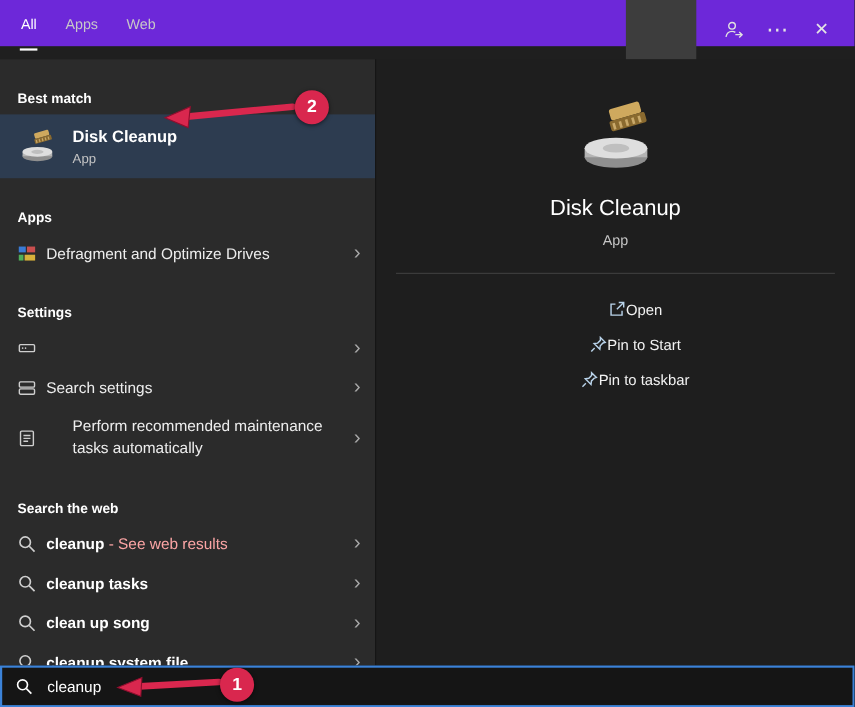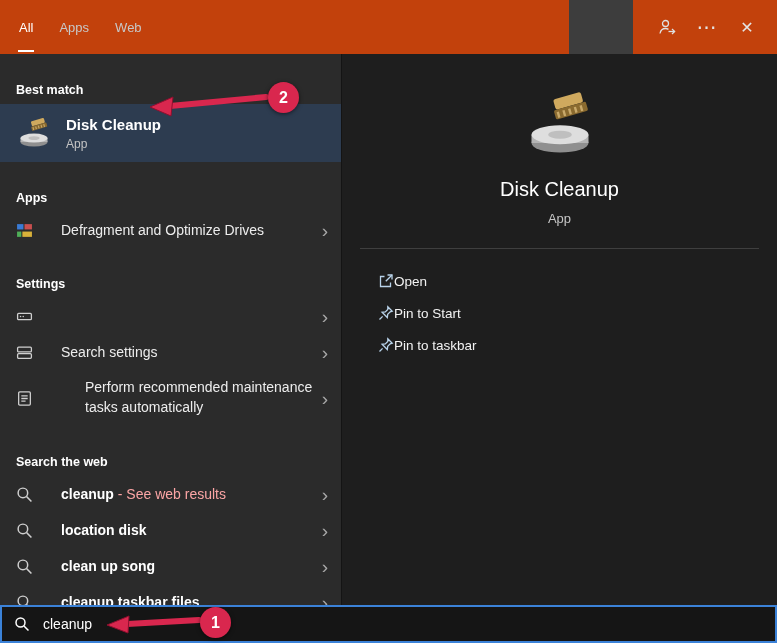--- a/index.html
+++ b/index.html
@@ -7,22 +7,22 @@
   body {
     position: relative;
     background: #1f1f1f;
     font-family: "Liberation Sans", sans-serif;
     overflow: hidden;
     color: #e8e8e8;
   }
 
   
   .topbar {
-    position: absolute; top: 0; left: 0; width: 777px; height: 54px;
-    background: #c2410c; display: flex; align-items: flex-start;
+    position: absolute; top: 0; left: 0; width: 777px; height: 42px;
+    background: #6d28d9; display: flex; align-items: flex-start;
   }
   .tabs { display: flex; align-items: center; column-gap: 24px; padding-left: 18px; height: 100%; }
   .tab {
     font-size: 13px; color: #c8c8c8; cursor: default;
     padding: 17px 1px 15px; border-bottom: 2px solid transparent;
     display: flex; align-items: center; gap: 5px;
   }
   .tab.active { color: #ffffff; border-bottom-color: #ffffff; }
   .tab .caret { font-size: 10px; color: #c8c8c8; }
   .topbar-right { position: absolute; right: 0; top: 0; height: 54px; display: flex; align-items: center; }
@@ -51,42 +51,42 @@
   .bm-title { font-size: 15px; font-weight: 700; color: #ffffff; }
   .bm-sub { font-size: 12px; color: #c4c4c4; margin-top: 4px; }
 
   .row {
     height: 36px; display: flex; align-items: center; padding: 0 16px;
     position: relative; cursor: default;
   }
   .row.tall { height: 56px; gap: 24px; }
   .row-icon { width: 17px; height: 17px; flex: 0 0 17px; display: flex; align-items: center; }
   .row-icon svg { width: 17px; height: 17px; }
-  .row-label { margin-left: 28px; font-size: 14px; color: #ededed; }
+  .row-label { margin-left: 9px; font-size: 14px; color: #ededed; }
   .row.tall .row-label { width: 252px; line-height: 1.4; }
   .chevron {
     position: absolute; right: 13px; top: 50%; transform: translateY(-50%);
     color: #a8a8a8; font-size: 19px; line-height: 1;
   }
   .q { font-weight: 700; color: #ffffff; }
   .suffix { font-weight: 400; color: #fca5a5; }
   .mono-icon { color: #cfcfcf; }
 
   
   .right-panel {
     position: absolute; top: 54px; left: 341px; width: 436px; height: 551px;
     background: #1e1e1e; border-left: 1px solid #141414;
   }
   .rp-icon-wrap { display: flex; justify-content: center; margin-top: 32px; }
   .rp-icon-wrap svg { width: 76px; height: 76px; }
   .rp-title { text-align: center; margin-top: 16px; font-size: 20px; color: #ffffff; }
   .rp-sub { text-align: center; margin-top: 10px; font-size: 13px; color: #c6c6c6; }
   .rp-divider { margin: 22px 18px 0; border-top: 1px solid #3f3f3f; }
   .actions { margin-top: 16px; padding-left: 36px; }
-  .action-row { display: flex; align-items: center; height: 32px; cursor: default; }
+  .action-row { display: flex; align-items: center; height: 32px; cursor: default; justify-content: center; }
   .action-icon { width: 16px; height: 16px; color: #b9d3ea; display: flex; align-items: center; }
   .action-icon svg { width: 16px; height: 16px; }
   .action-label { font-size: 13.5px; color: #f2f2f2; }
 
   
   .searchbar {
     position: absolute; left: 0; bottom: 0; width: 777px; height: 38px;
     background: #151515; border: 2px solid #3b82d8;
     display: flex; align-items: center; padding: 0 12px; gap: 13px;
   }
@@ -232,21 +232,21 @@
     <span class="chevron">›</span>
   </div>
 
   <div class="row">
     <span class="row-icon mono-icon">
       <svg viewBox="0 0 16 16" fill="none" stroke="currentColor" stroke-width="1.4">
         <circle cx="6.5" cy="6.5" r="4.5"></circle>
           <path d="M10 10l4.5 4.5"></path>
       </svg>
     </span>
-    <span class="row-label"><span class="q">location disk</span><span class="suffix"></span></span>
+    <span class="row-label"><span class="q">cleanup tasks</span><span class="suffix"></span></span>
     <span class="chevron">›</span>
   </div>
 
   <div class="row">
     <span class="row-icon mono-icon">
       <svg viewBox="0 0 16 16" fill="none" stroke="currentColor" stroke-width="1.4">
         <circle cx="6.5" cy="6.5" r="4.5"></circle>
           <path d="M10 10l4.5 4.5"></path>
       </svg>
     </span>
@@ -254,21 +254,21 @@
     <span class="chevron">›</span>
   </div>
 
   <div class="row">
     <span class="row-icon mono-icon">
       <svg viewBox="0 0 16 16" fill="none" stroke="currentColor" stroke-width="1.4">
         <circle cx="6.5" cy="6.5" r="4.5"></circle>
           <path d="M10 10l4.5 4.5"></path>
       </svg>
     </span>
-    <span class="row-label"><span class="q">cleanup taskbar files</span><span class="suffix"></span></span>
+    <span class="row-label"><span class="q">cleanup system file</span><span class="suffix"></span></span>
     <span class="chevron">›</span>
   </div>
 
   <div class="row">
     <span class="row-icon mono-icon">
       <svg viewBox="0 0 16 16" fill="none" stroke="currentColor" stroke-width="1.4">
         <circle cx="6.5" cy="6.5" r="4.5"></circle>
           <path d="M10 10l4.5 4.5"></path>
       </svg>
     </span>

